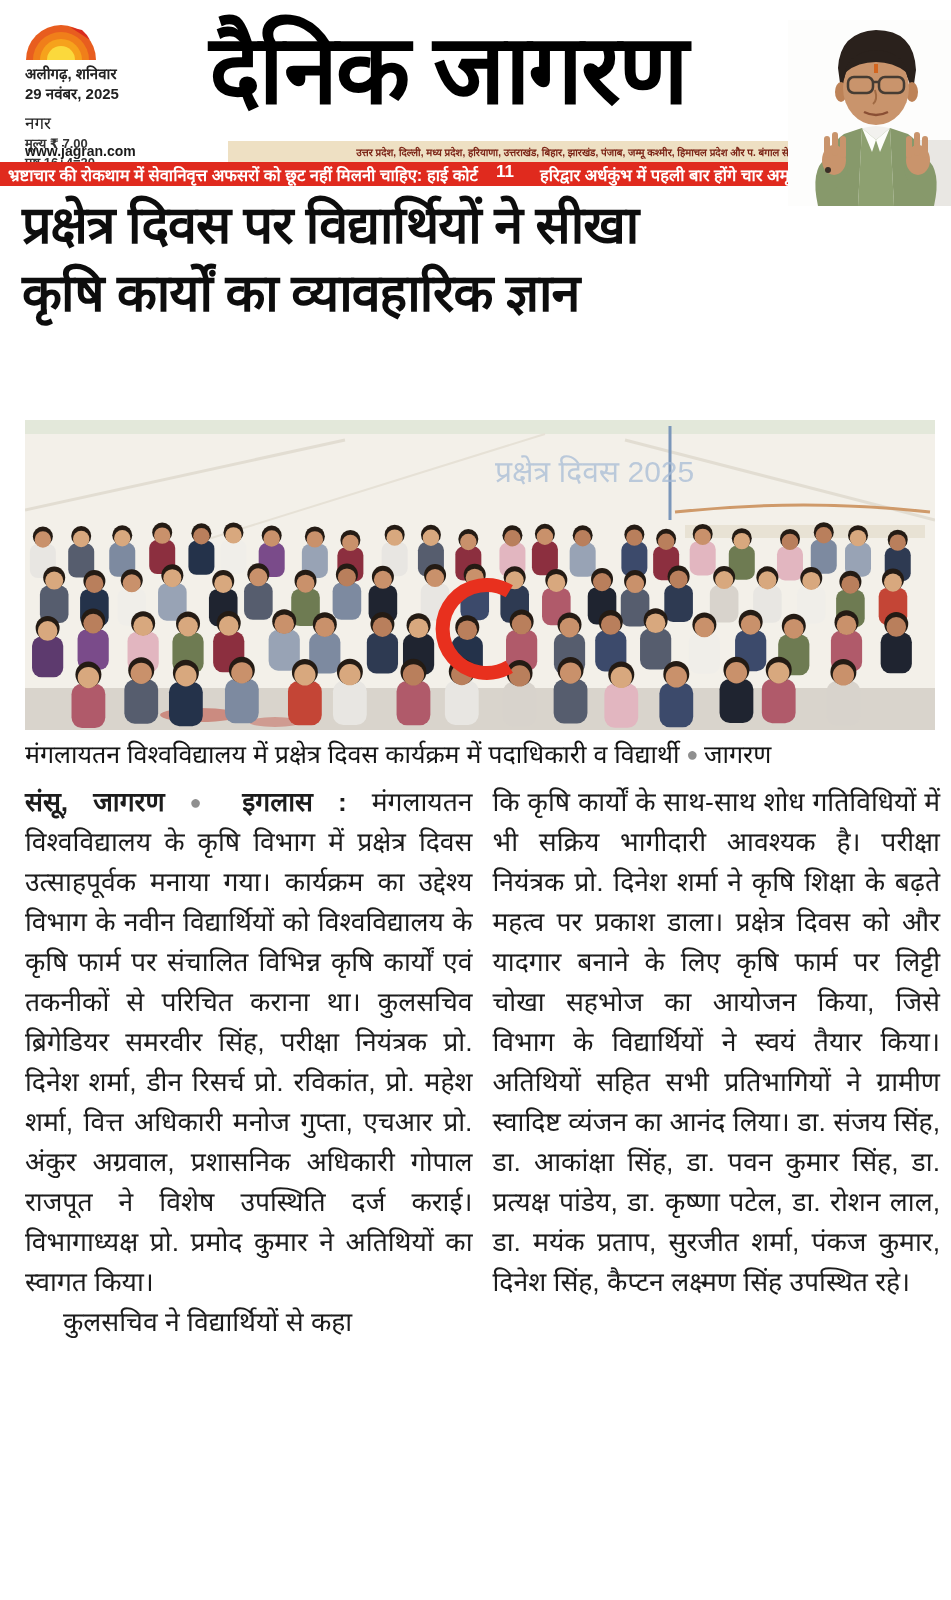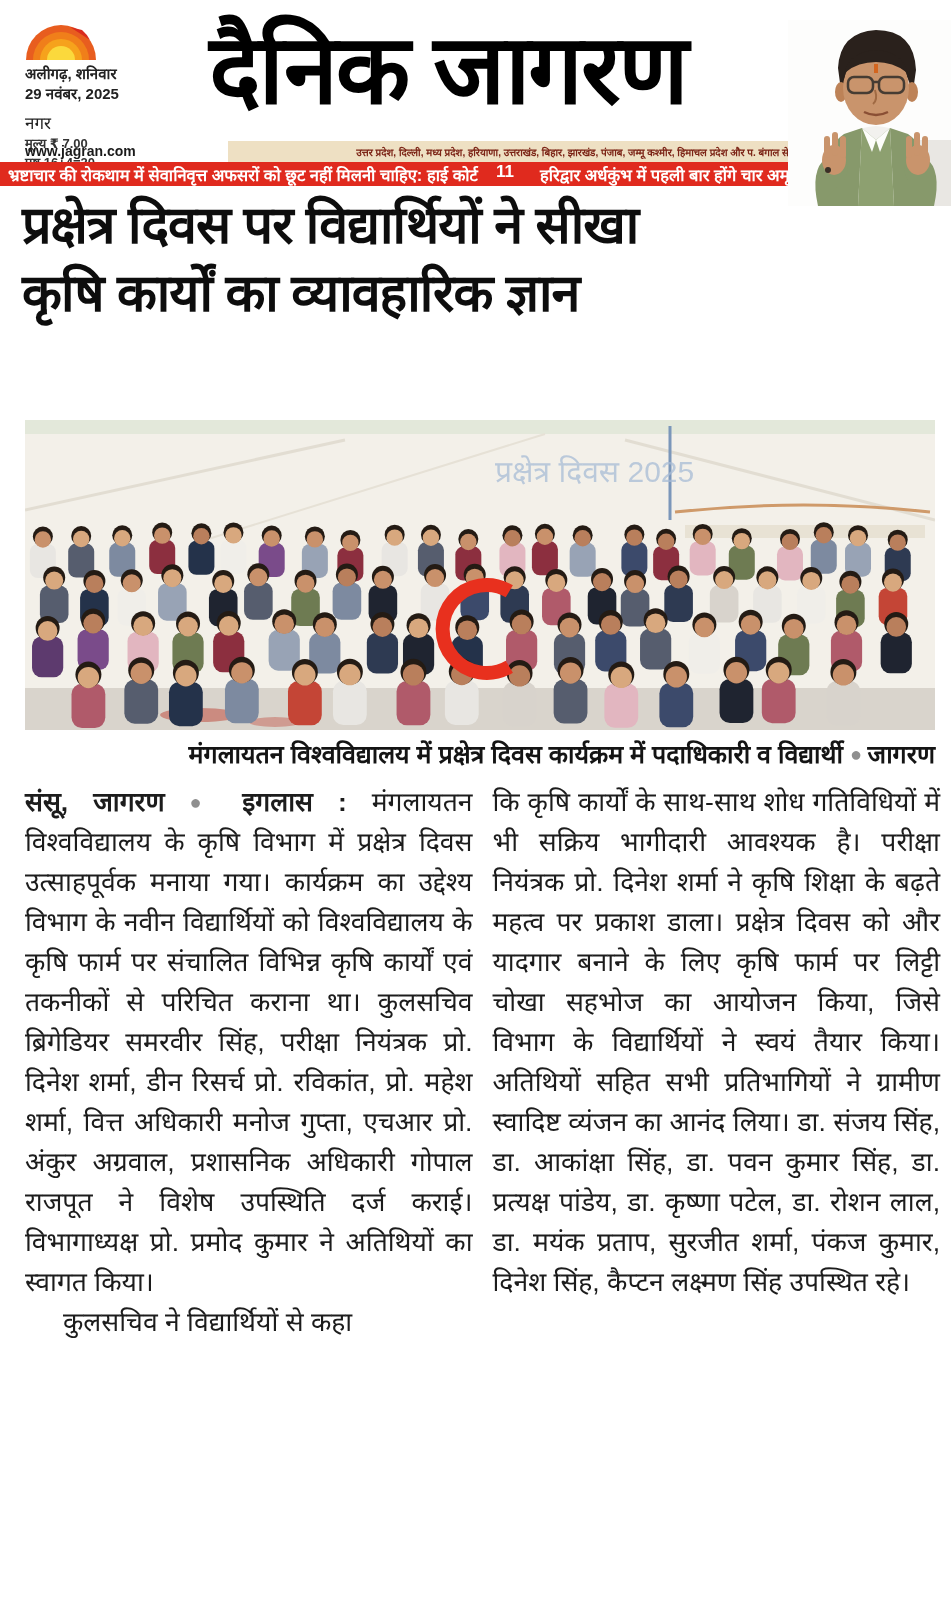--- a/index.html
+++ b/index.html
@@ -31,22 +31,22 @@
   .ticker .pad{width:8px;flex:none;}
   .ticker-page{margin:0 26px 4px 18px;font-size:17px;}
 
   
   .headline{position:absolute;left:22px;top:192px;width:912px;
             font-size:52px;line-height:1.3;font-weight:800;color:#0d0d0d;
             letter-spacing:-1px;}
 
   
   .photo{position:absolute;left:25px;top:420px;width:910px;height:310px;background:#f2efe8;}
-  .caption{position:absolute;left:25px;top:736px;width:910px;font-size:25px;font-weight:bold;
-           color:#141414;text-align:right;}
+  .caption{position:absolute;left:25px;top:736px;width:910px;font-size:25px;font-weight:normal;
+           color:#141414;}
   .cap-dot{color:#8f8f8f;font-size:20px;vertical-align:2px;}
 
   
   .body-cols{position:absolute;left:25px;top:782px;width:915px;display:flex;gap:20px;}
   .col{width:448px;font-size:26.5px;line-height:40px;text-align:justify;color:#1c1c1c;
        font-weight:500;}
   .col p{margin:0;}
   .col p.indent{text-indent:38px;}
   .byline-bold{font-weight:800;}
   .byline-dot{color:#8f8f8f;font-size:20px;vertical-align:2px;}

